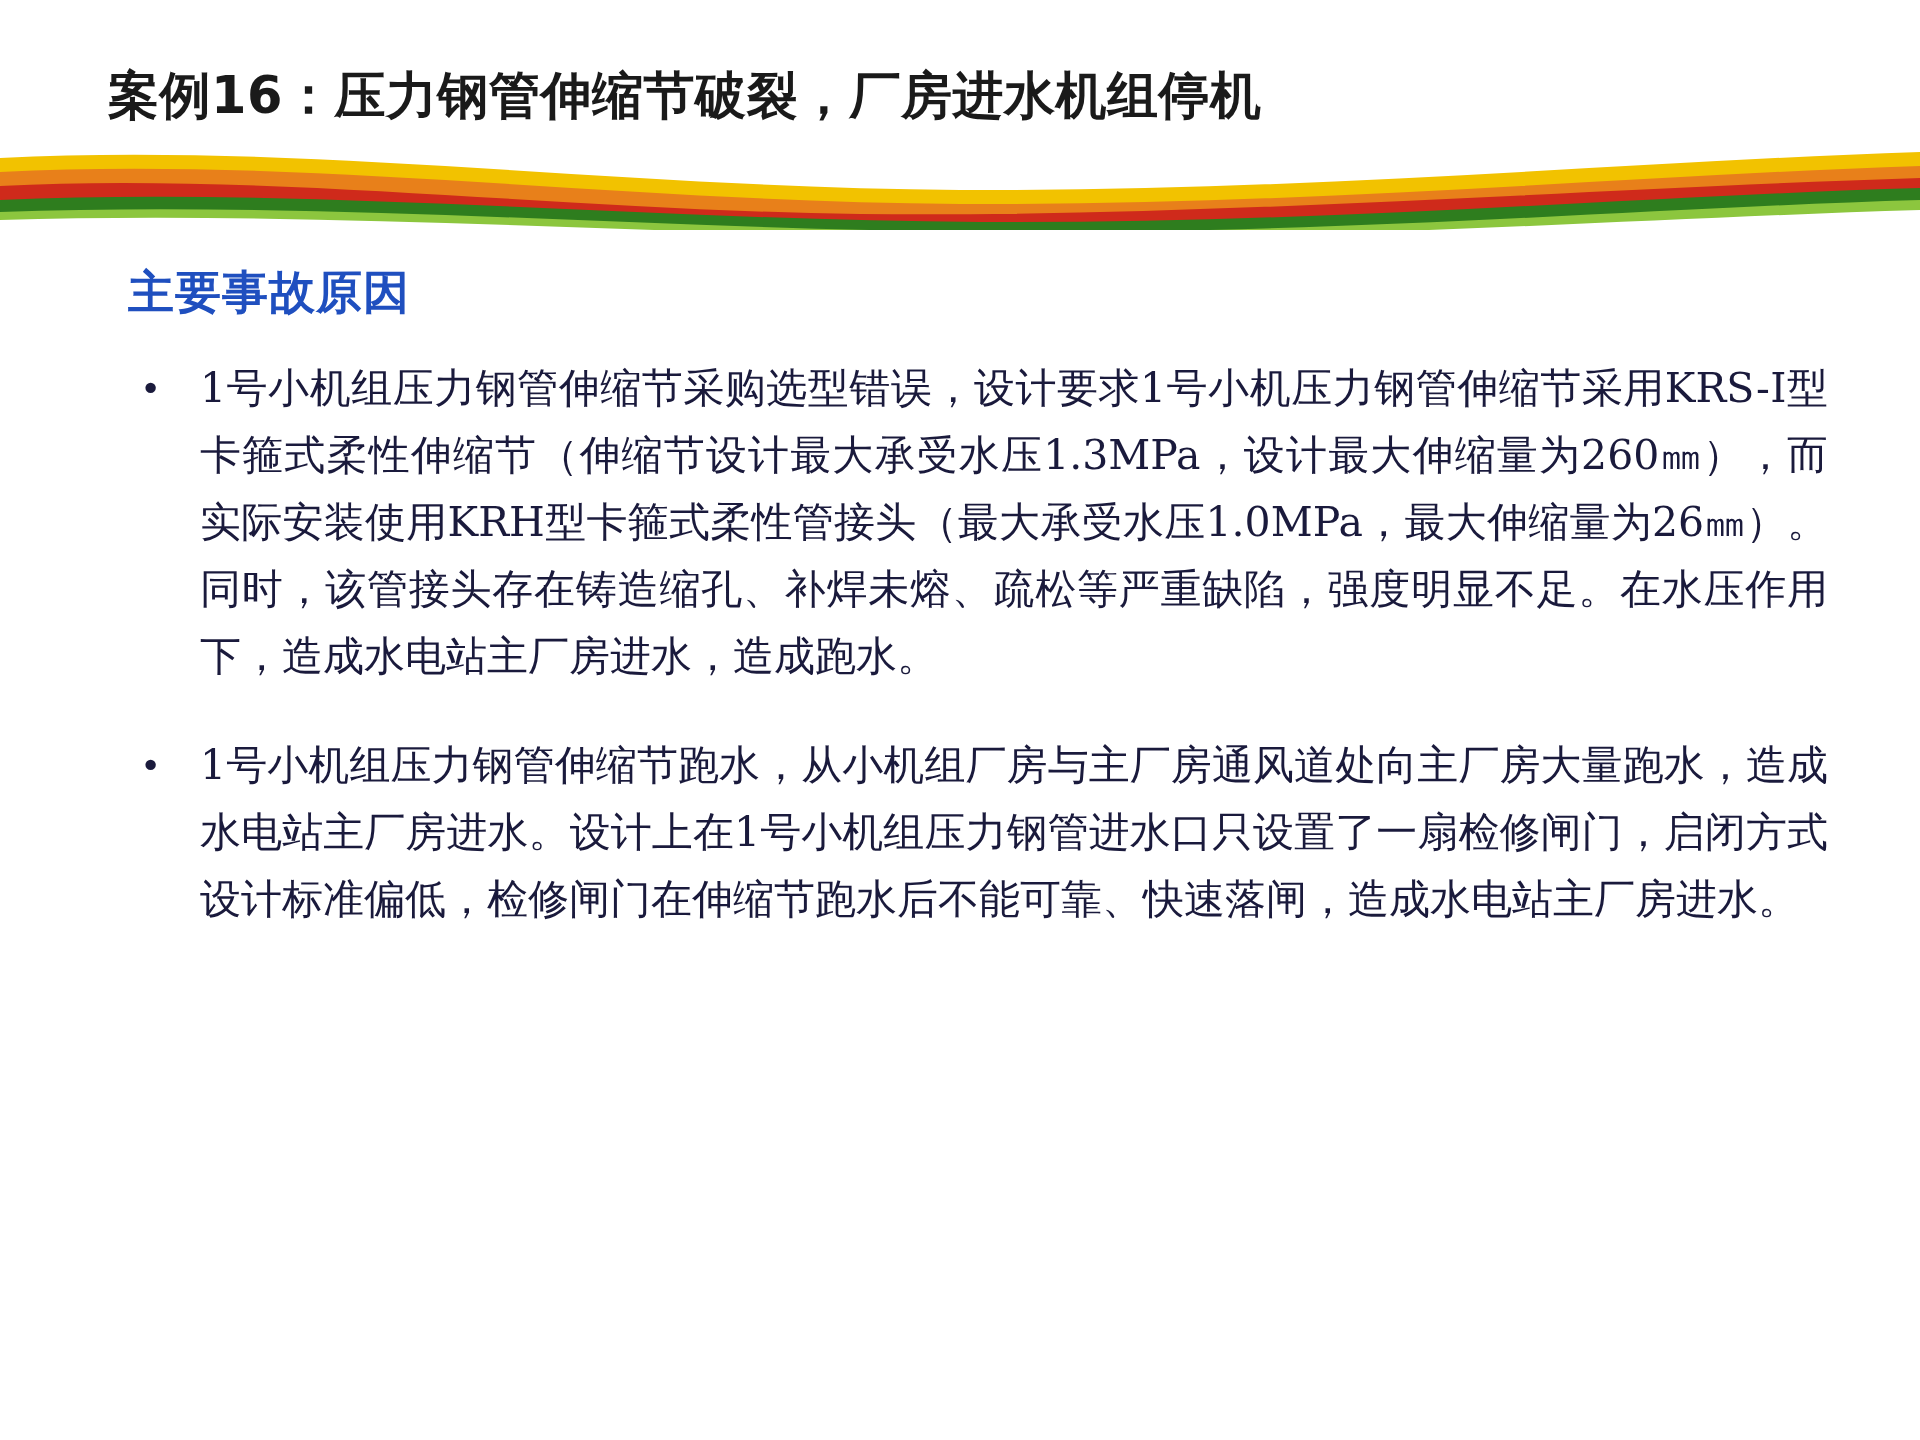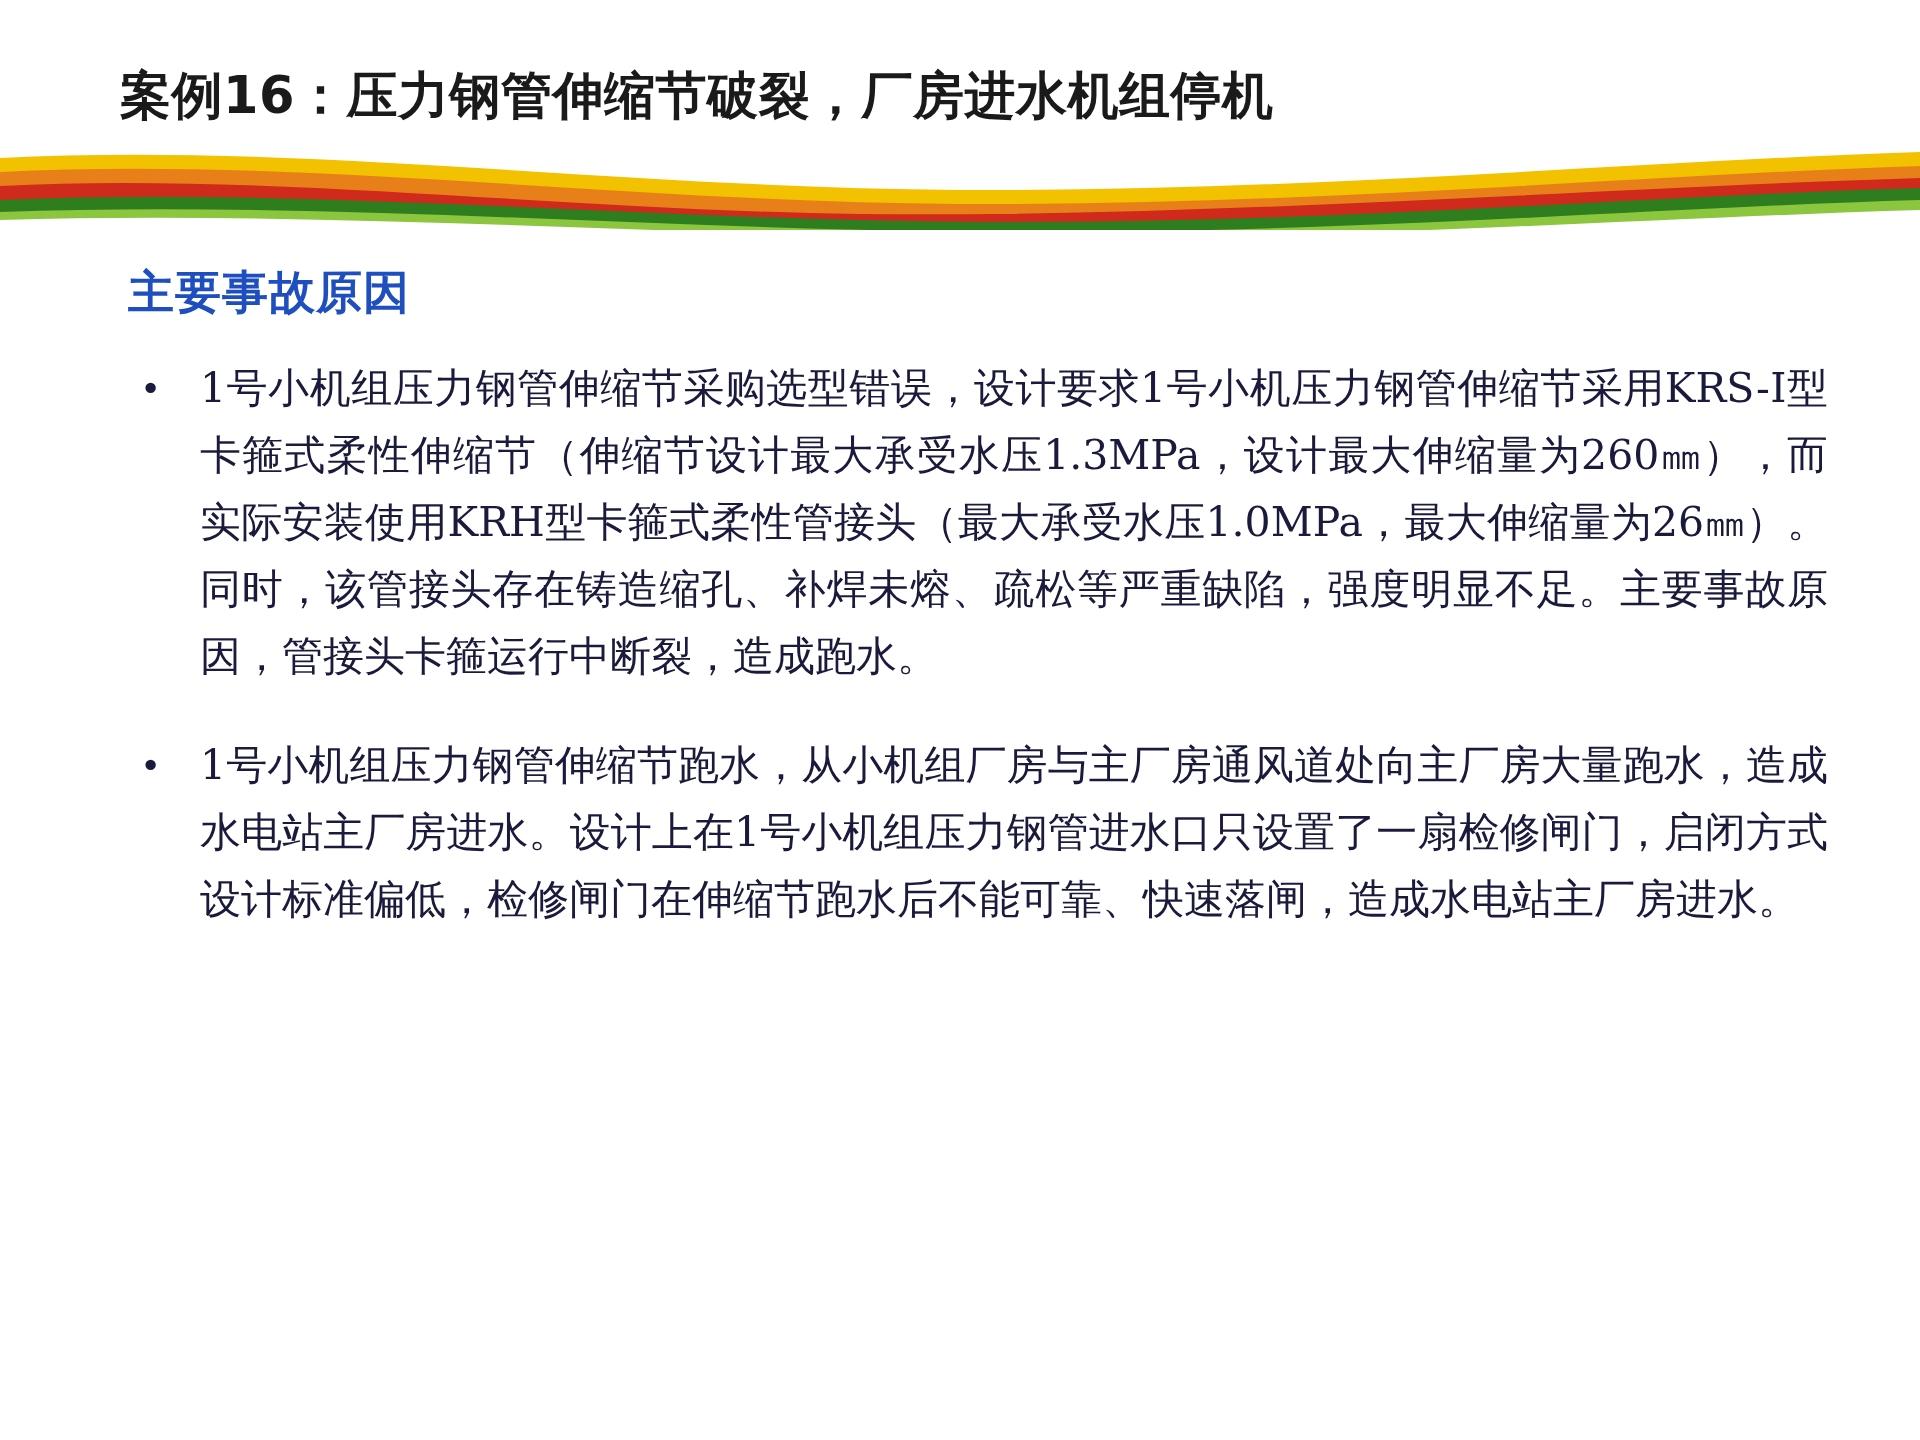--- a/index.html
+++ b/index.html
@@ -25,21 +25,20 @@
   .title {
     position: absolute;
     left: 108px;
     top: 62px;
     font-size: 51px;
     font-weight: bold;
     color: #1a1a1a;
     letter-spacing: 0.5px;
     white-space: nowrap;
     font-family: "DejaVu Sans", "Liberation Sans", sans-serif;
-    margin-left: 12px;
   }
 
   
   .banner {
     position: absolute;
     left: 0;
     top: 150px;
     width: 1920px;
     height: 80px;
     overflow: hidden;
@@ -111,21 +110,21 @@
       <path d="M0,70 C320,60 660,86 1000,88 C1340,90 1650,68 1920,60 L1920,80 L0,80 Z" fill="#ffffff"></path>
     </svg>
   </div>
 
   <div class="section-heading">主要事故原因</div>
 
   <div class="body-list">
 
     <div class="bullet-row">
       <div class="bullet-dot">•</div>
-      <div class="bullet-text">1号小机组压力钢管伸缩节采购选型错误，设计要求1号小机压力钢管伸缩节采用KRS-Ⅰ型卡箍式柔性伸缩节（伸缩节设计最大承受水压1.3MPa，设计最大伸缩量为260㎜），而实际安装使用KRH型卡箍式柔性管接头（最大承受水压1.0MPa，最大伸缩量为26㎜）。同时，该管接头存在铸造缩孔、补焊未熔、疏松等严重缺陷，强度明显不足。主要事故原因，管接头卡箍运行中断裂，造成跑水。</div>
+      <div class="bullet-text">1号小机组压力钢管伸缩节采购选型错误，设计要求1号小机压力钢管伸缩节采用KRS-Ⅰ型卡箍式柔性伸缩节（伸缩节设计最大承受水压1.3MPa，设计最大伸缩量为260㎜），而实际安装使用KRH型卡箍式柔性管接头（最大承受水压1.0MPa，最大伸缩量为26㎜）。同时，该管接头存在铸造缩孔、补焊未熔、疏松等严重缺陷，强度明显不足。在水压作用下，造成水电站主厂房进水，造成跑水。</div>
     </div>
 
     <div class="bullet-row">
       <div class="bullet-dot">•</div>
       <div class="bullet-text">1号小机组压力钢管伸缩节跑水，从小机组厂房与主厂房通风道处向主厂房大量跑水，造成水电站主厂房进水。设计上在1号小机组压力钢管进水口只设置了一扇检修闸门，启闭方式设计标准偏低，检修闸门在伸缩节跑水后不能可靠、快速落闸，造成水电站主厂房进水。</div>
     </div>
 
   </div>
 
 </div>

